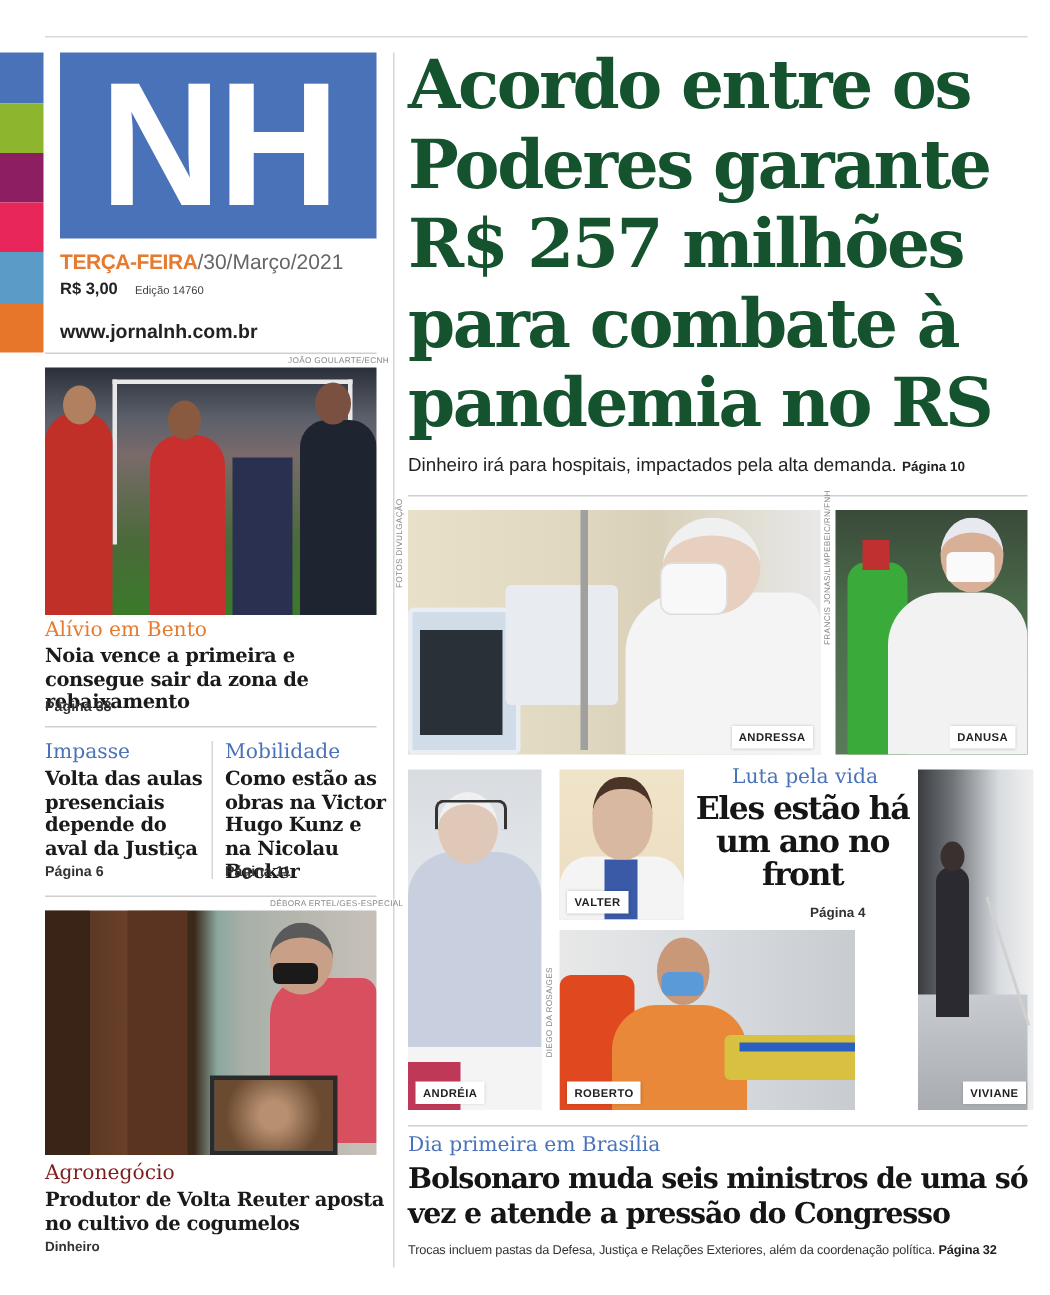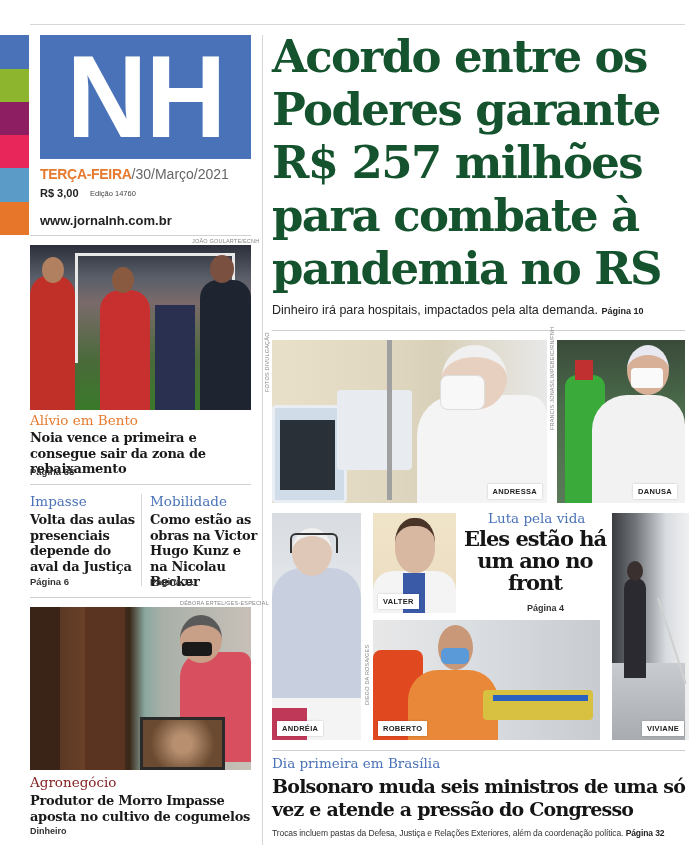--- a/index.html
+++ b/index.html
@@ -101,21 +101,21 @@
 <div class="credit" style="left:180px; top:600px;">DÉBORA ERTEL/GES-ESPECIAL</div>
 <div class="photo" style="left:30px; top:607px; width:221px; height:163px; background:linear-gradient(90deg,#4a3020 0%,#6a4028 25%,#3a2818 45%,#8aa8a0 52%,#a8b0a8 60%,#c8c0b8 100%);">
   <div class="abs" style="left:0; top:0; width:30px; height:163px; background:#3a2418;"></div>
   <div class="abs" style="left:55px; top:0; width:40px; height:163px; background:#5a3420;"></div>
   <div class="abs" style="left:150px; top:45px; width:71px; height:110px; background:#d85060; border-radius:25px 10px 0 0;"></div>
   <div class="abs" style="left:150px; top:8px; width:42px; height:48px; background:#c8a088; border-radius:50%; border-top:10px solid #5a5a5a;"></div>
   <div class="abs" style="left:152px; top:35px; width:30px; height:14px; background:#1a1a1a; border-radius:4px;"></div>
   <div class="abs" style="left:110px; top:110px; width:85px; height:53px; background:radial-gradient(circle,#b89070 20%,#6a4a30 70%); border:3px solid #2a2a2a;"></div>
 </div>
 <div class="kicker" style="left:30px; top:774px; color:#7f1d1d;">Agronegócio</div>
-<div class="head-sm" style="left:30px; top:793px; width:230px;">Produtor de Morro Impasse aposta no cultivo de cogumelos</div>
+<div class="head-sm" style="left:30px; top:793px; width:230px;">Produtor de Volta Reuter aposta no cultivo de cogumelos</div>
 <div class="pg" style="left:30px; top:826px; font-size:9px;">Dinheiro</div>
 
 <div class="main-head">Acordo entre os Poderes garante R$ 257 milhões para combate à pandemia no RS</div>
 <div class="main-sub"><span>Dinheiro irá para hospitais, impactados pela alta demanda.</span> <b>Página 10</b></div>
 
 <div class="hr" style="left:272px; top:330px; width:413px;"></div>
 
 <div class="credit vert" style="left:264px; top:392px;">FOTOS DIVULGAÇÃO</div>
 
 <div class="photo" style="left:272px; top:340px; width:275px; height:163px; background:linear-gradient(90deg,#e8e0c8 0%,#e0d8c0 40%,#d8d0b8 60%,#e8e8e8 100%);">
@@ -151,25 +151,25 @@
 
 <div class="photo" style="left:373px; top:513px; width:83px; height:100px; background:linear-gradient(180deg,#f0e4c8 0%,#ecdcc0 100%);">
   <div class="abs" style="left:0; top:58px; width:83px; height:42px; background:#f4f4f4; border-radius:20px 20px 0 0;"></div>
   <div class="abs" style="left:30px; top:60px; width:22px; height:40px; background:#3a5aa8;"></div>
   <div class="abs" style="left:22px; top:5px; width:40px; height:55px; background:#d8b8a0; border-radius:45%; border-top:8px solid #4a3428;"></div>
   <div class="tag" style="left:5px; bottom:4px;">VALTER</div>
 </div>
 
 <div class="kicker" style="left:488px; top:510px; color:#4a72b8;">Luta pela vida</div>
 <div class="luta-head">Eles estão há um ano no front</div>
-<div class="pg" style="left:491px; top:603px; font-size:9px;padding-left:36px;">Página 4</div>
+<div class="pg" style="left:504px; top:603px; font-size:9px;padding-left:36px;">Página 4</div>
 
 <div class="credit vert" style="left:364px; top:705px;">DIEGO DA ROSA/GES</div>
 
-<div class="photo" style="left:373px; top:620px; width:227px; height:120px; background:linear-gradient(90deg,#e8e8e8 0%,#d8dce0 50%,#c8ccd0 100%);">
+<div class="photo" style="left:373px; top:620px; width:197px; height:120px; background:linear-gradient(90deg,#e8e8e8 0%,#d8dce0 50%,#c8ccd0 100%);">
   <div class="abs" style="left:0; top:30px; width:50px; height:90px; background:#e04820; border-radius:8px 8px 0 0;"></div>
   <div class="abs" style="left:35px; top:50px; width:90px; height:70px; background:#e88838; border-radius:30px 30px 0 0;"></div>
   <div class="abs" style="left:65px; top:5px; width:35px; height:45px; background:#c89878; border-radius:50%;"></div>
   <div class="abs" style="left:68px; top:28px; width:28px; height:16px; background:#5a9ad8; border-radius:5px;"></div>
   <div class="abs" style="left:110px; top:70px; width:110px; height:30px; background:#d8c040; border-radius:4px;"></div>
   <div class="abs" style="left:120px; top:75px; width:95px; height:6px; background:#2a60c0;"></div>
   <div class="tag" style="left:5px; bottom:4px;">ROBERTO</div>
 </div>
 
 <div class="photo" style="left:612px; top:513px; width:77px; height:227px; background:linear-gradient(90deg,#3a3c40 0%,#707478 30%,#d8dce0 70%,#f0f0f0 100%);">

